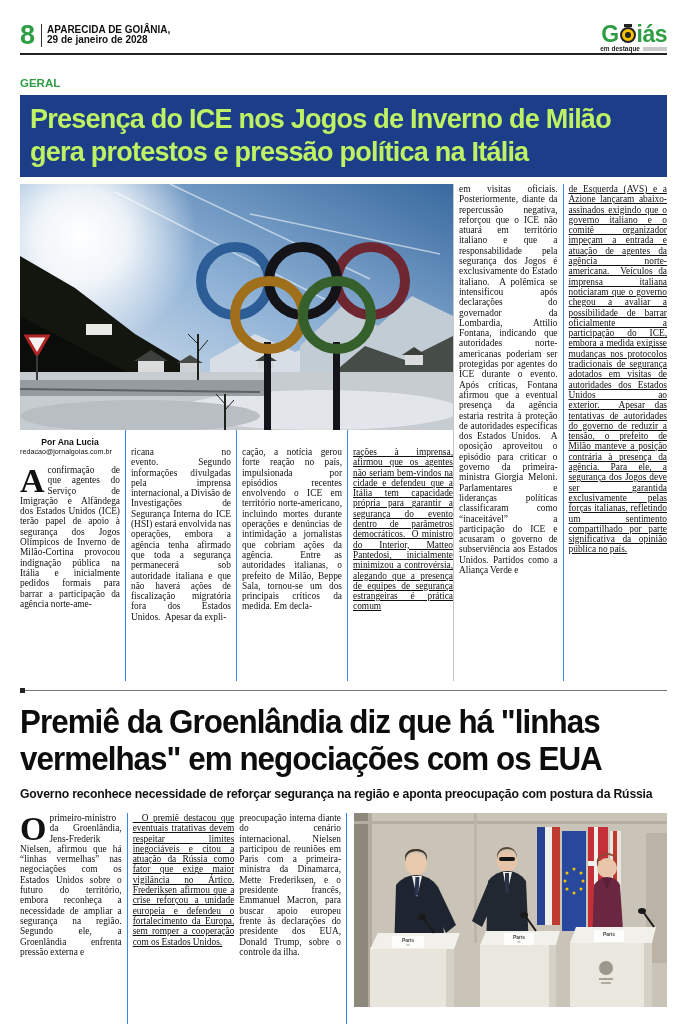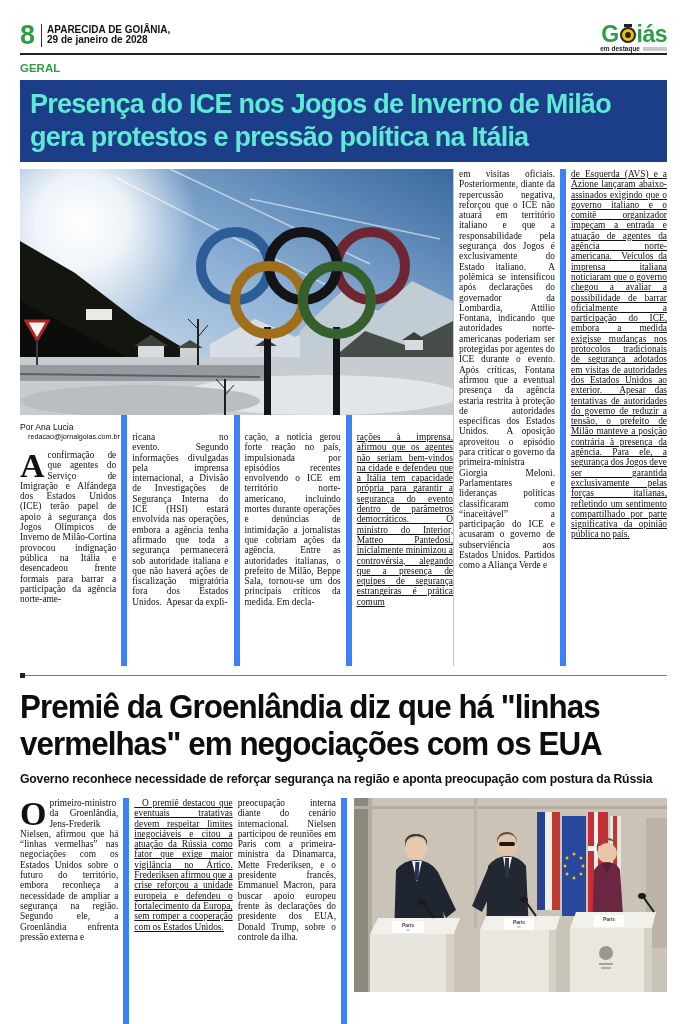--- a/index.html
+++ b/index.html
@@ -16,40 +16,40 @@
   .mast-divider{width:1px;height:23px;background:#333;margin:2px 5px 0 6px;}
   .dateline{font-family:"Liberation Sans",sans-serif;font-weight:bold;font-size:10px;line-height:10px;padding-top:3px;letter-spacing:0;}
   .logo{text-align:right;margin-top:3px;}
   .logo-word{font-family:"Liberation Sans",sans-serif;font-weight:bold;font-size:23px;line-height:19px;color:#2e9e44;letter-spacing:-0.5px;display:flex;align-items:center;justify-content:flex-end;}
   .logo-o{display:inline-block;width:16px;height:16px;border-radius:50%;background:#f2c200;border:2px solid #222;box-sizing:border-box;margin:0 1px;position:relative;}
   .logo-o::after{content:"";position:absolute;inset:3px;border-radius:50%;background:#222;}
   .logo-o::before{content:"";position:absolute;top:-5px;left:2px;width:8px;height:3px;background:#222;}
   .logo-tag{font-family:"Liberation Sans",sans-serif;font-weight:bold;font-size:6.5px;color:#222;display:flex;align-items:center;gap:3px;justify-content:flex-end;margin-top:1px;}
   .logo-tag::after{content:"";width:24px;height:4px;background:#c9c9c9;}
   .header-rule{height:2px;background:#222;margin-top:1px;}
-  .section-label{font-family:"Liberation Sans",sans-serif;font-weight:bold;font-size:11.5px;color:#2e9e44;margin:7px 0 6px;}
-
-  
-  .headline1{background:#1c3d87;color:#5eead4;margin:0;padding:7px 10px 9px;}
+  .section-label{font-family:"Liberation Sans",sans-serif;font-weight:bold;font-size:11.5px;color:#2e9e44;margin:22px 0 6px;}
+
+  
+  .headline1{background:#1c3d87;color:#bef264;margin:0;padding:7px 10px 9px;}
   .hl1-line{display:block;font-family:"Liberation Sans",sans-serif;font-weight:bold;font-size:28px;line-height:33px;letter-spacing:-0.8px;white-space:nowrap;transform:scaleX(0.965);transform-origin:left center;}
 
   
   .a1-body{display:flex;margin-top:7px;height:497px;}
   .a1-left{width:433px;flex:none;}
   .photo-frame{display:block;}
   .a1-lower{display:flex;height:251px;}
-  .col{flex:1;min-width:0;padding:0 5px;border-right:6px solid #3b82f6;overflow:hidden;}
+  .col{flex:1;min-width:0;padding:0 5px;border-right:1px solid #3b82f6;overflow:hidden;}
   .col.first{padding-left:0;}
   .col.last{border-right:none;padding-right:0;text-decoration:underline;}
   .a1-right{width:214px;flex:none;display:flex;}
   .pad-top{padding-top:17px;}
   .bt{margin:0;font-size:9.4px;line-height:10.3px;text-align:justify;hyphens:auto;-webkit-hyphens:auto;word-spacing:-0.2px;}
   .dropcap{float:left;font-weight:bold;font-size:34px;line-height:28px;padding:2px 3px 0 0;}
-  .byline-name{font-family:"Liberation Sans",sans-serif;font-weight:normal;font-size:8.6px;margin-top:7px;line-height:10px;}
-  .byline-email{font-family:"Liberation Sans",sans-serif;font-size:7.2px;line-height:9px;margin:0 8px 9px;}
+  .byline-name{font-family:"Liberation Sans",sans-serif;font-weight:bold;font-size:8.6px;margin-top:7px;line-height:10px;text-align:center;}
+  .byline-email{font-family:"Liberation Sans",sans-serif;font-size:7.2px;line-height:9px;margin:0 0 9px;}
 
   
   .article-sep{margin-top:9px;border-top:1px solid #777;position:relative;height:0;}
   .sep-dot{position:absolute;left:0;top:-3px;width:5px;height:5px;background:#222;display:block;}
 
   
   .headline2{margin:12px 0 0;color:#0d0d0d;}
   .hl2-line{display:block;font-family:"Liberation Sans",sans-serif;font-weight:bold;font-size:33px;line-height:37px;letter-spacing:-1px;white-space:nowrap;transform:scaleX(0.95);transform-origin:left center;}
   .subtitle{font-family:"Liberation Sans",sans-serif;font-weight:bold;font-size:13px;letter-spacing:-0.2px;white-space:nowrap;transform:scaleX(0.94);transform-origin:left center;margin-top:9px;}
   .a2-body{display:flex;margin-top:12px;height:226px;}
@@ -158,21 +158,21 @@
           <circle cx="283" cy="97" r="34" stroke="#131318"></circle>
           <circle cx="249" cy="131" r="34" stroke="#a06f1c"></circle>
           <circle cx="317" cy="131" r="34" stroke="#35602c"></circle>
         </g>
       </svg>
 
       <div class="a1-lower">
         <div class="col first">
           <div class="byline-name">Por Ana Lucia</div>
           <div class="byline-email">redacao@jornalgoias.com.br</div>
-          <p class="bt" lang="pt-BR"><span class="dropcap">A</span><span>confirmação de que agentes do Serviço de Imigração e Alfândega dos Estados Unidos (ICE) terão papel de apoio à segurança dos Jogos Olímpicos de Inverno de Milão-Cortina provocou indignação pública na Itália e desencadeou frente formais para barrar a participação da agência norte-ame-</span></p>
+          <p class="bt" lang="pt-BR"><span class="dropcap">A</span><span>confirmação de que agentes do Serviço de Imigração e Alfândega dos Estados Unidos (ICE) terão papel de apoio à segurança dos Jogos Olímpicos de Inverno de Milão-Cortina provocou indignação pública na Itália e inicialmente pedidos formais para barrar a participação da agência norte-ame-</span></p>
         </div>
         <div class="col pad-top">
             <p class="bt" lang="pt-BR">ricana no evento.&nbsp;&nbsp;Segundo informações divulgadas pela imprensa internacional, a Divisão de Investigações de Segurança Interna do ICE (HSI) estará envolvida nas operações, embora a agência tenha afirmado que toda a segurança permanecerá sob autoridade italiana e que não haverá ações de fiscalização migratória fora dos Estados Unidos.&nbsp;&nbsp;Apesar da expli-</p>
           </div>
         <div class="col pad-top">
             <p class="bt" lang="pt-BR">cação, a notícia gerou forte reação no país, impulsionada por episódios recentes envolvendo o ICE em território norte-americano, incluindo mortes durante operações e denúncias de intimidação a jornalistas que cobriam ações da agência.&nbsp;&nbsp;Entre as autoridades italianas, o prefeito de Milão, Beppe Sala, tornou-se um dos principais críticos da medida. Em decla-</p>
           </div>
         <div class="col pad-top last">
             <p class="bt" lang="pt-BR">rações à imprensa, afirmou que os agentes não seriam bem-vindos na cidade e defendeu que a Itália tem capacidade própria para garantir a segurança do evento dentro de parâmetros democráticos.&nbsp;&nbsp;O ministro do Interior, Matteo Pantedosi, inicialmente minimizou a controvérsia, alegando que a presença de equipes de segurança estrangeiras é prática comum</p>
           </div>

